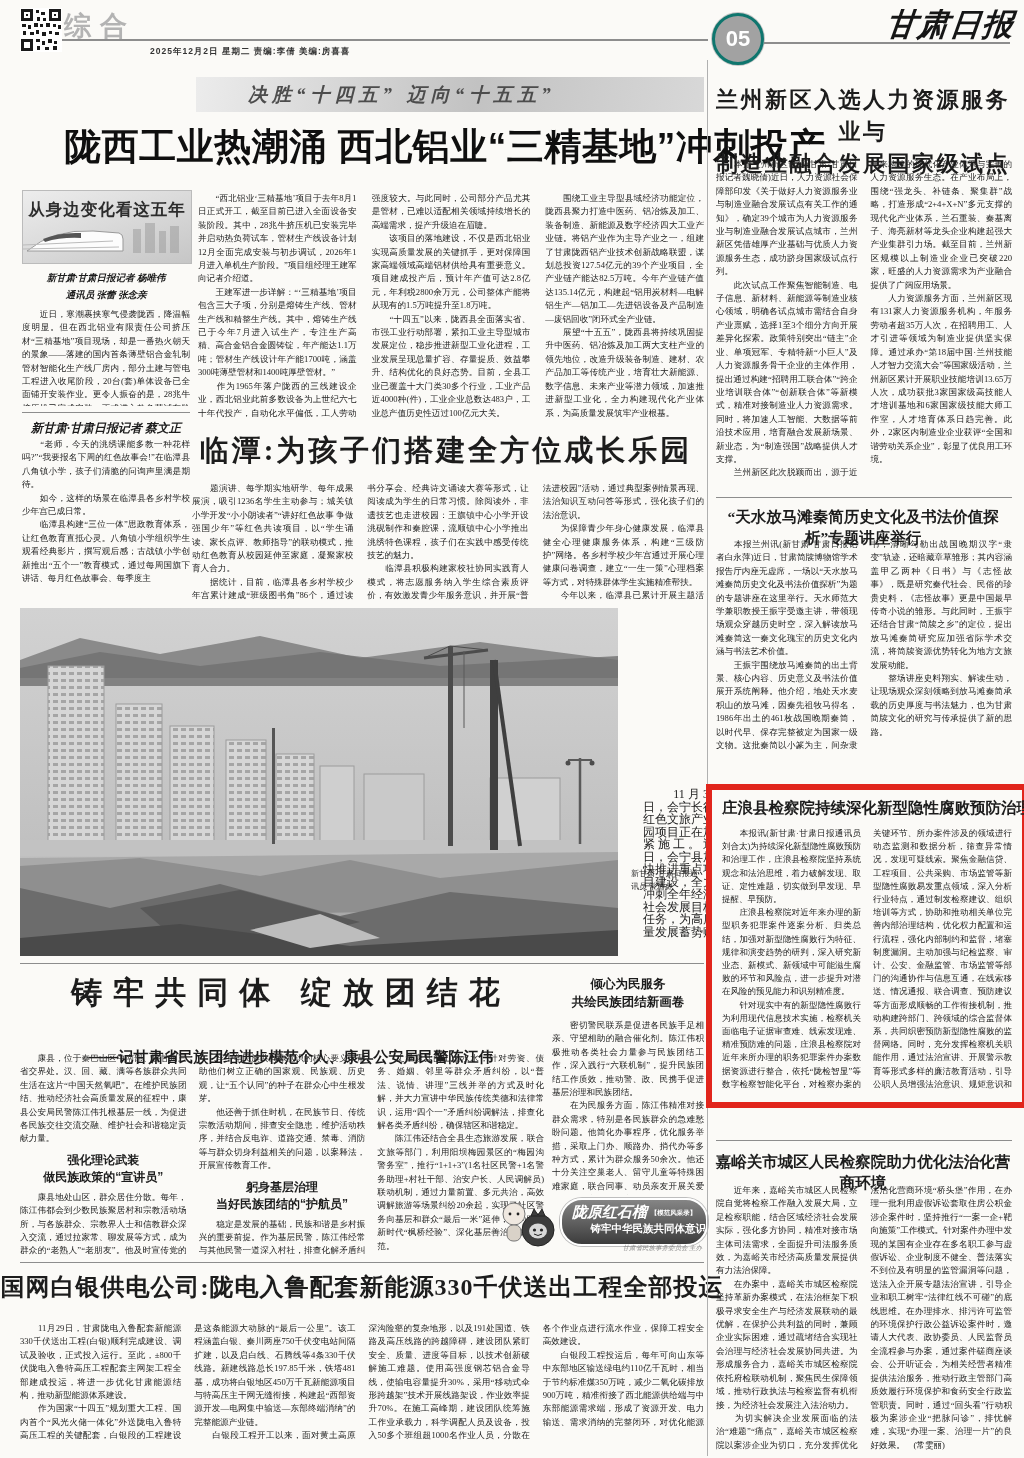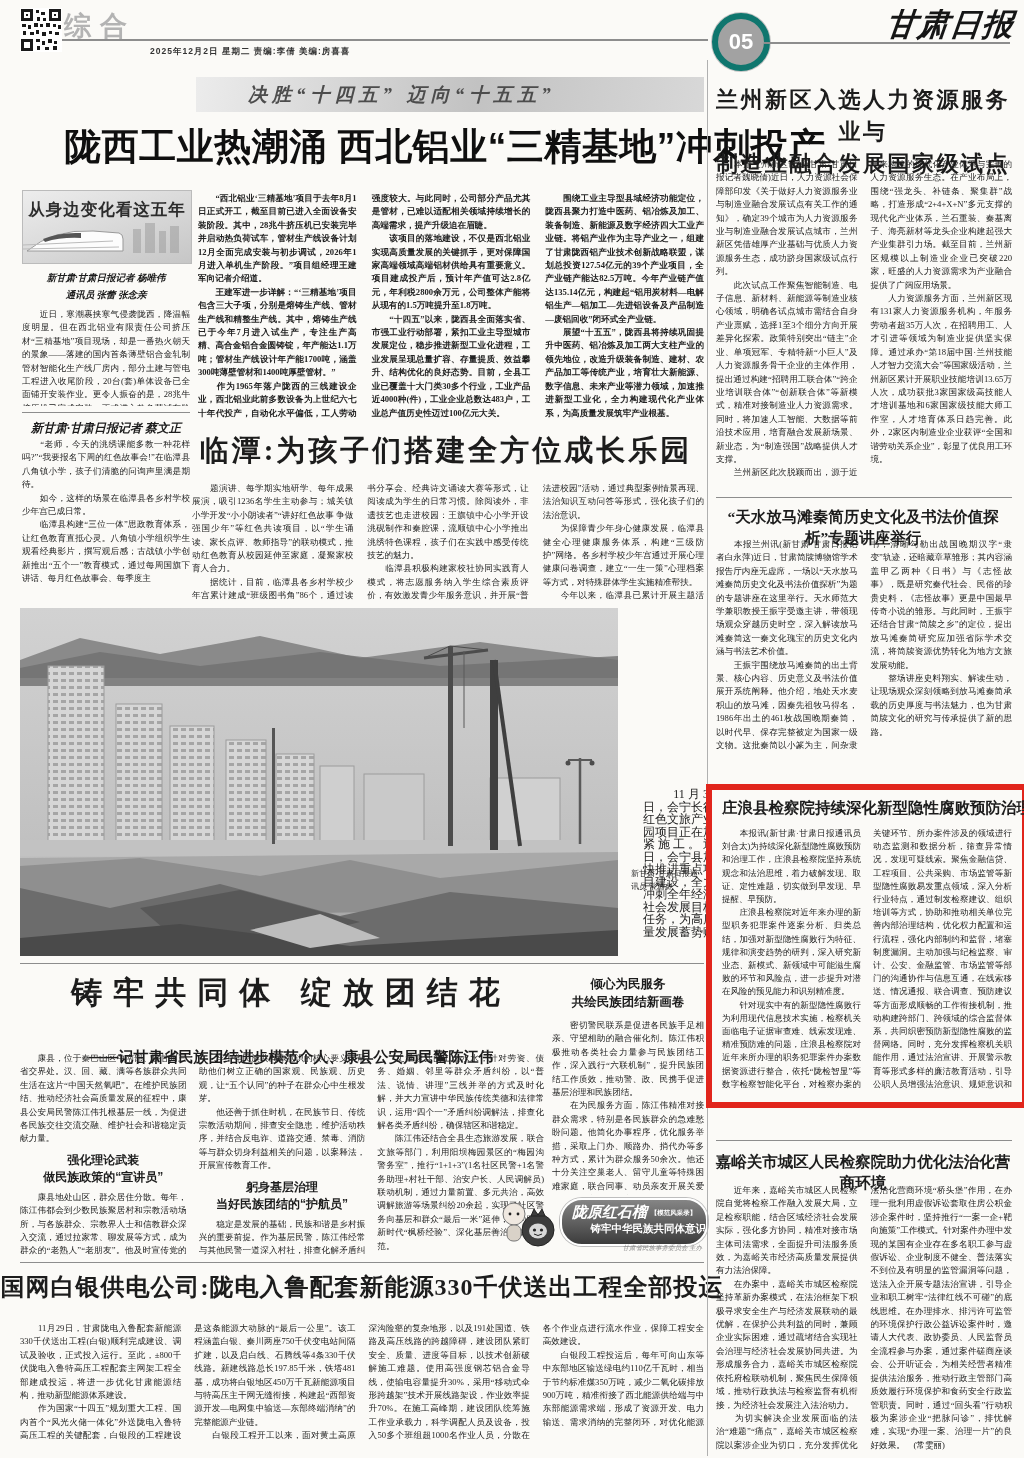--- a/index.html
+++ b/index.html
@@ -8,28 +8,28 @@
   #page{position:relative;width:1024px;height:1458px;background:#fbfaf7;margin:0 auto;overflow:hidden;color:#1c1c1c;}
   .flow{white-space:pre-line;}
   .abs{position:absolute;}
   .rule{background:#8d8d8d;}
   .body-text{font-family:"Liberation Serif","DejaVu Serif",serif;font-size:8.6px;line-height:13.4px;text-align:justify;color:#222;overflow:hidden;}
   
   #qr{left:20px;top:8px;width:42px;height:44px;}
   #section-label{left:64px;top:8px;font-size:27px;font-weight:900;color:#b3b3b3;letter-spacing:9px;}
   #rule-left{left:62px;top:39px;width:646px;height:2px;}
   #dateline{left:150px;top:46px;font-size:8.5px;font-weight:bold;color:#333;letter-spacing:1px;}
-  #page-circle{left:712px;top:13px;width:46px;height:46px;border-radius:50%;background:#a2a2a2;border:6px solid #0f766e;box-shadow:0 0 0 1px #c6c6c6;display:flex;align-items:center;justify-content:center;font-size:22px;font-weight:900;color:#fff;}
+  #page-circle{left:712px;top:13px;width:46px;height:46px;border-radius:50%;background:#a2a2a2;border:3px solid #0f766e;box-shadow:0 0 0 1px #c6c6c6;display:flex;align-items:center;justify-content:center;font-size:22px;font-weight:900;color:#fff;}
   #rule-right{left:764px;top:42px;width:246px;height:2px;}
   #masthead{left:858px;top:4px;width:156px;font-size:31px;font-weight:900;font-style:italic;transform:skewX(-6deg);letter-spacing:1px;color:#161616;text-align:right;}
   
   #eyebrow{left:196px;top:77px;width:508px;height:35px;background:linear-gradient(100deg,#ececec,#c2c2c2 55%,#d8d8d8);display:flex;align-items:center;}
   #eyebrow span{margin-left:52px;font-size:19px;font-weight:900;font-style:italic;color:#4c4c4c;letter-spacing:5px;}
   #headline{left:184px;top:114px;width:522px;height:66px;font-size:37px;font-weight:900;letter-spacing:0.5px;color:#0f0f0f;display:flex;align-items:center;justify-content:center;white-space:nowrap;}
-  #top-body{left:198px;top:192px;width:506px;height:236px;column-count:3;column-gap:15px;font-weight:bold;}
+  #top-body{left:198px;top:192px;width:506px;height:236px;column-count:3;column-gap:15px;}
   
   #side-banner{left:22px;top:190px;width:168px;height:72px;background:linear-gradient(160deg,#ededed,#c6c6c6);border:1px solid #bbb;overflow:hidden;}
   #side-banner .t{display:block;text-align:center;margin-top:8px;font-size:16.5px;font-weight:900;color:#2c2c2c;letter-spacing:1px;}
   #side-byline{left:22px;top:270px;width:168px;font-size:9.5px;font-weight:bold;font-style:italic;text-align:center;line-height:17px;}
   #side-body{left:22px;top:308px;width:168px;height:98px;}
   #side-div{left:22px;top:412px;width:168px;height:1px;}
   #side-byline2{left:22px;top:420px;width:168px;font-size:12px;font-weight:bold;font-style:italic;text-align:center;}
   #side-body2{left:22px;top:438px;width:168px;height:166px;}
   
   #lintan-title{left:188px;top:430px;width:516px;height:42px;font-size:29px;font-weight:900;letter-spacing:3px;display:flex;align-items:center;justify-content:center;white-space:nowrap;}

